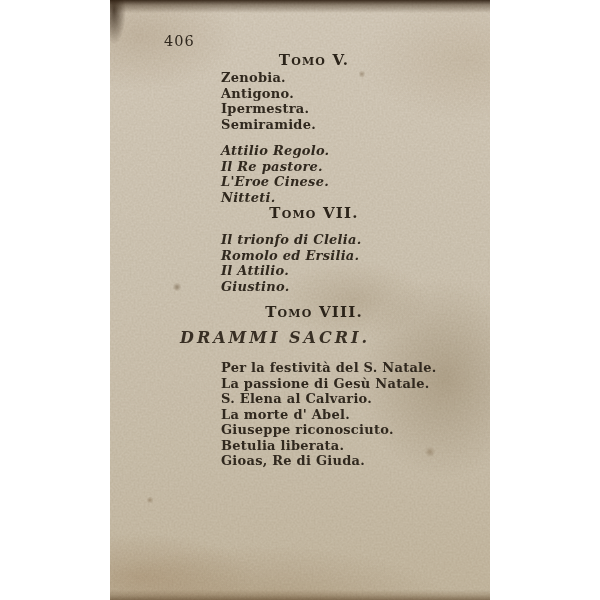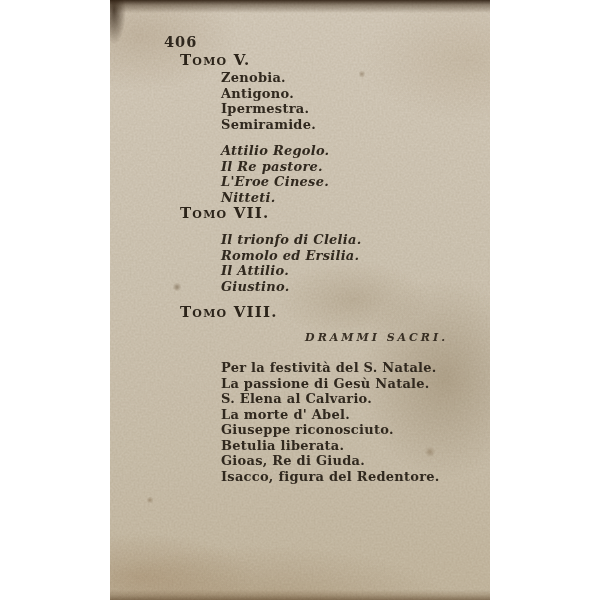--- a/index.html
+++ b/index.html
@@ -56,50 +56,51 @@
     top: 0;
     mix-blend-mode: multiply;
     opacity: 0.45;
     pointer-events: none;
   }
   .page-number {
     position: absolute;
     left: 54px;
     top: 33px;
     font-size: 14.5px;
-    font-weight: bold;
+    font-weight: normal;
     letter-spacing: 1px;
     color: #31291f;
   }
   .content {
     position: absolute;
     left: 0;
     top: 0;
     width: 380px;
     height: 600px;
     box-sizing: border-box;
     padding: 52px 42px 0 70px;
     color: #31291f;
   }
   .section-title {
     margin: 0;
+    text-align: center;
     font-size: 15px;
     line-height: 16px;
     font-weight: bold;
     font-variant: small-caps;
     letter-spacing: 1.2px;
     color: #2d251b;
   }
   .s6 .section-title { margin-top: 7px; }
   .s7 .section-title { }
   .s8 .section-title { margin-top: 10px; }
   .subsection-title {
     margin: 11px 0 0 0;
-    text-align: right;
-    font-size: 11px;
+    text-align: left;
+    font-size: 16px;
     line-height: 13px;
     font-style: italic;
     font-weight: bold;
     letter-spacing: 3px;
     color: #3a3126;
   }
   .items { margin-top: 2px; margin-left: 41px; }
   .s6 .items, .s7 .items { margin-top: 11px; font-style: italic; }
   .s8 .items { margin-top: 16px; }
   .item {
@@ -154,21 +155,20 @@
         <h2 class="section-title">Tomo VIII.</h2>
         <div class="subsection-title">DRAMMI SACRI.</div>
         <div class="items">
           <div class="item">Per la festività del S. Natale.</div>
           <div class="item">La passione di Gesù Natale.</div>
           <div class="item">S. Elena al Calvario.</div>
           <div class="item">La morte d' Abel.</div>
           <div class="item">Giuseppe riconosciuto.</div>
           <div class="item">Betulia liberata.</div>
           <div class="item">Gioas, Re di Giuda.</div>
-          <div class="item">Isacco, figura del Redentore.</div>
         </div>
       </section>
 
     </div>
 
     <svg class="grain" width="380" height="600" aria-hidden="true">
       <filter id="paperNoise" x="0" y="0" width="100%" height="100%">
         <feTurbulence type="fractalNoise" baseFrequency="0.5" numOctaves="3" seed="11" stitchTiles="stitch" result="n"></feTurbulence>
         <feColorMatrix in="n" type="matrix" values="0 0 0 0 0.42
                   0 0 0 0 0.35

